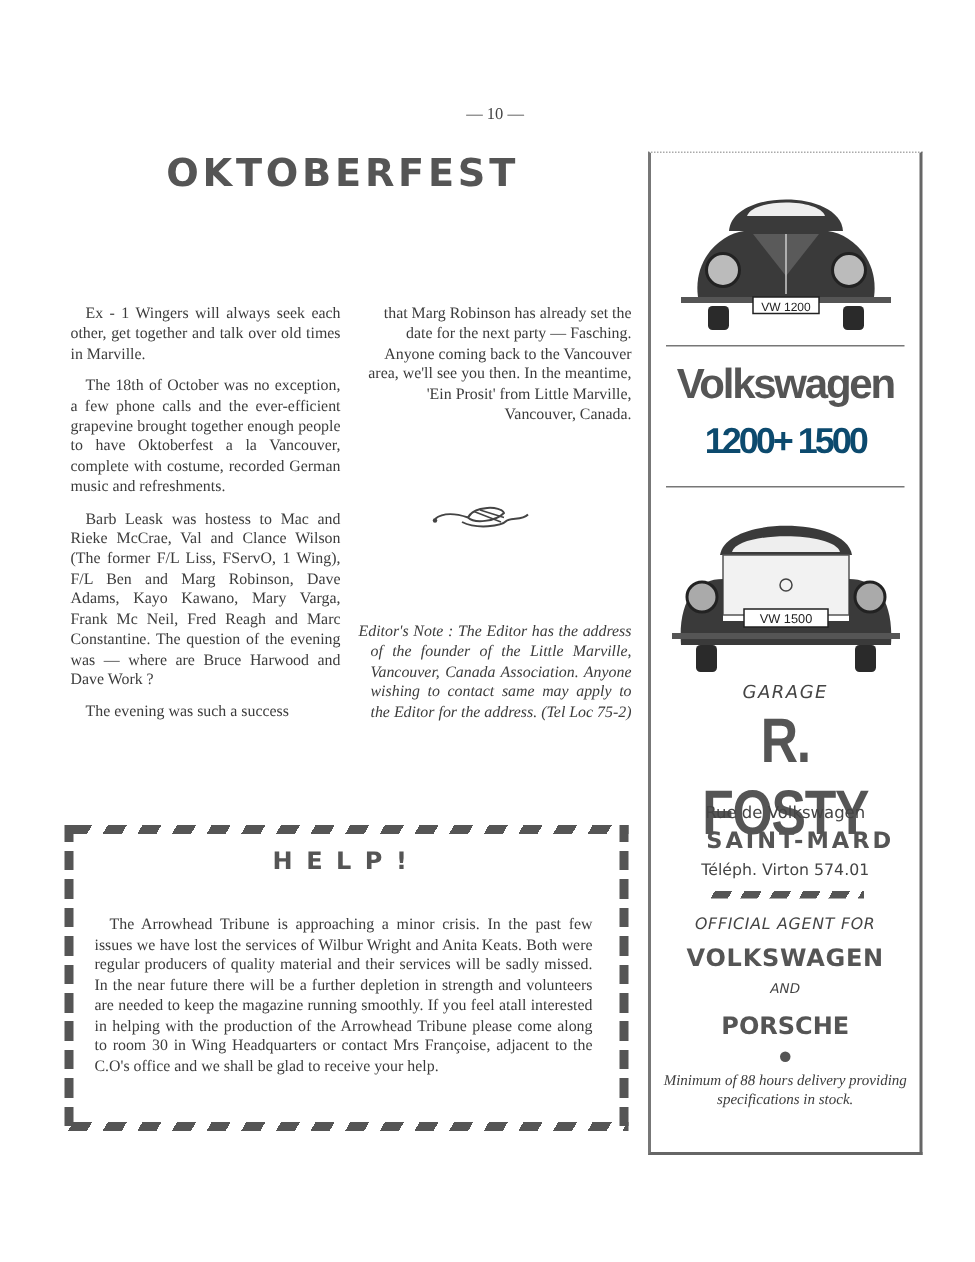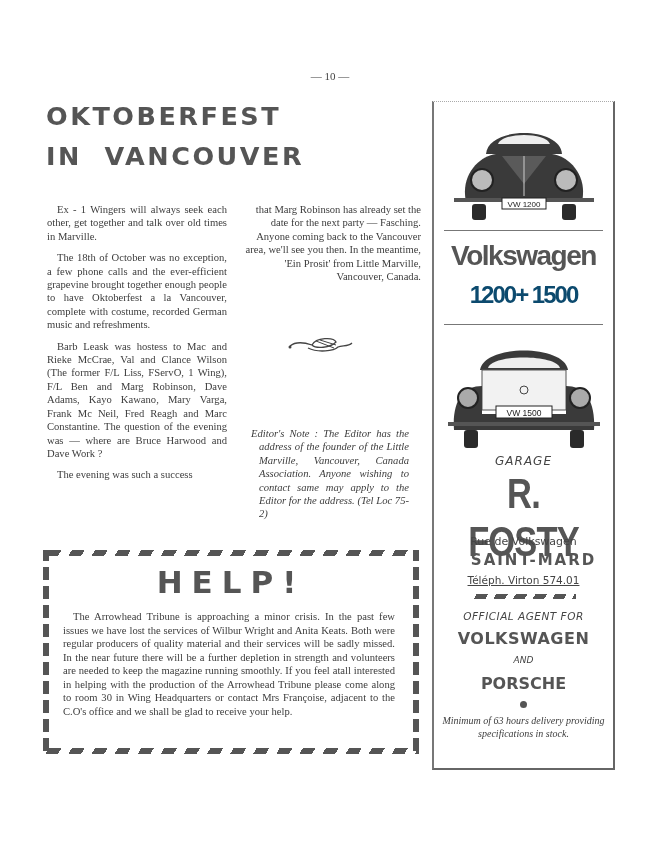--- a/index.html
+++ b/index.html
@@ -2,67 +2,66 @@
 <html><head>
 <meta charset="utf-8">
 <style>
   html, body { margin:0; padding:0; }
   body {
     width:650px; height:841px; background:#ffffff; position:relative; overflow:hidden;
     color:#3a3a3a; font-family:"DejaVu Serif", serif;
   }
   .abs { position:absolute; }
   #page-number { left:300px; top:70px; width:60px; text-align:center; font-size:11px; color:#444; font-family:Liberation Serif, serif; }
-  #headline { left:46px; top:96px; width:300px; font-family:"DejaVu Sans", sans-serif; font-weight:bold; color:#555; font-size:25.5px; letter-spacing:2.5px; line-height:40px; }
+  #headline { left:46px; top:96px; width:300px; font-family:"DejaVu Sans", sans-serif; font-weight:bold; color:#555; font-size:25.5px; letter-spacing:2.5px; line-height:40px;text-align:right; }
   #headline div { white-space:pre; }
 
   .col { font-family:"Liberation Serif", serif; font-size:10.6px; line-height:13.4px; color:#3c3c3c; text-align:justify; }
   .col p { margin:0 0 8px 0; text-indent:10px; }
   #col1 { left:47px; top:203px; width:180px; }
   #col2 { left:239px; top:203px; width:182px; }
   #col2 p { text-indent:0; }
   #flourish { left:286px; top:333px; width:70px; height:22px; }
   #editor-note { left:239px; top:415px; width:182px; font-style:italic; font-family:"Liberation Serif", serif; font-size:10.6px; line-height:13.4px; color:#3c3c3c; text-align:justify; }
-  #editor-note .hang { padding-left:8px; text-indent:-8px; margin:12px; }
+  #editor-note .hang { padding-left:8px; text-indent:-8px; margin:0; }
 
   
   #help-box { left:43px; top:550px; width:376px; height:204px; }
   .stripe-h { position:absolute; height:6px; background:repeating-linear-gradient(120deg, transparent 0 5px, #555 5px 16px, transparent 16px 20px); }
   .stripe-v { position:absolute; width:6px; background:repeating-linear-gradient(0deg, transparent 0 3px, #555 3px 16px, transparent 16px 19px); }
-  #help-title { position:absolute; left:0; right:0; top:14px; text-align:center; font-family:"DejaVu Sans", sans-serif; font-weight:bold; font-size:31px; letter-spacing:9px; color:#555; }
+  #help-title { position:absolute; left:0; right:0; top:14px; text-align:center; font-family:"DejaVu Sans", sans-serif; font-weight:bold; font-size:16px; letter-spacing:9px; color:#555; }
   #help-body { position:absolute; left:20px; right:24px; top:60px; font-family:"Liberation Serif", serif; font-size:10.6px; line-height:13.5px; color:#3c3c3c; text-align:justify; margin:0; text-indent:10px; }
 
   
   #ad { left:432px; top:101px; width:179px; height:666px; border-left:2px solid #777; border-top:1px dotted #aaa; border-right:2px solid #666; border-bottom:2px solid #666; }
   .ad-inner-rule { position:absolute; left:10px; right:10px; height:1px; background:#777; }
   .car { position:absolute; left:12px; width:156px; }
   .ad-text { position:absolute; left:0; right:0; text-align:center; }
   #vw-word { top:138px; font-family:"Liberation Sans", sans-serif; font-weight:bold; font-size:28px; letter-spacing:-1.5px; color:#555; }
   #vw-models { top:179px; font-family:"Liberation Sans", sans-serif; font-weight:bold; font-size:24px; letter-spacing:-2px; color:#0c4a6e; }
   #garage-label { top:352px; font-family:"DejaVu Sans", sans-serif; font-style:italic; font-size:12px; letter-spacing:1px; color:#444; }
   #garage-name { top:368px; font-family:"Liberation Sans", sans-serif; font-weight:bold; font-size:42px; color:#555; transform:scaleX(0.82); letter-spacing:-1px; }
   #garage-street { top:433px; font-family:"DejaVu Sans", sans-serif; font-size:11px; color:#444; }
   #garage-town { top:449px; font-family:"DejaVu Sans", sans-serif; font-weight:bold; font-size:15px; letter-spacing:2px; color:#555;margin-left:20px; }
-  #garage-phone { top:472px; font-family:"DejaVu Sans", sans-serif; font-size:10.5px; color:#444;text-decoration:underline; }
+  #garage-phone { top:472px; font-family:"DejaVu Sans", sans-serif; font-size:10.5px; color:#444; }
   #ad-stripe { position:absolute; left:38px; width:104px; top:492px; height:5px; background:repeating-linear-gradient(120deg, transparent 0 4px, #555 4px 14px, transparent 14px 17px); }
   #agent-label { top:508px; font-family:"DejaVu Sans", sans-serif; font-style:italic; font-size:10.5px; letter-spacing:0.5px; color:#444; }
   #agent-brand1 { top:527px; font-family:"DejaVu Sans", sans-serif; font-weight:bold; font-size:16px; letter-spacing:0.5px; color:#555; }
   #agent-and { top:553px; font-family:"DejaVu Sans", sans-serif; font-style:italic; font-size:9px; color:#444; }
   #agent-brand2 { top:572px; font-family:"DejaVu Sans", sans-serif; font-weight:bold; font-size:16px; color:#555; }
   #bullet-dot { position:absolute; left:86px; top:599px; width:7px; height:7px; border-radius:50%; background:#555; }
   #delivery-note { top:613px; left:8px; right:8px; font-family:"Liberation Serif", serif; font-style:italic; font-size:10px; line-height:12.5px; color:#3c3c3c; }
 </style>
 </head>
 <body>
 
 <div class="abs" id="page-number">— 10 —</div>
 
 <div class="abs" id="headline">
   <div>OKTOBERFEST</div>
-  <div>IN  VANCOUVER</div>
 </div>
 
 <div class="abs col" id="col1">
   <p>Ex - 1 Wingers will always seek each other, get together and talk over old times in Marville.</p>
   <p>The 18th of October was no exception, a few phone calls and the ever-efficient grapevine brought together enough people to have Oktoberfest a la Vancouver, complete with costume, recorded German music and refreshments.</p>
   <p>Barb Leask was hostess to Mac and Rieke McCrae, Val and Clance Wilson (The former F/L Liss, FServO, 1 Wing), F/L Ben and Marg Robinson, Dave Adams, Kayo Kawano, Mary Varga, Frank Mc Neil, Fred Reagh and Marc Constantine. The question of the evening was — where are Bruce Harwood and Dave Work ?</p>
   <p style="text-align:left">The evening was such a success</p>
 </div>
 
 <div class="abs col" id="col2">
@@ -129,14 +128,14 @@
   <div class="ad-text" id="garage-name">R. FOSTY</div>
   <div class="ad-text" id="garage-street">Rue de Volkswagen</div>
   <div class="ad-text" id="garage-town">SAINT-MARD</div>
   <div class="ad-text" id="garage-phone">Téléph.  Virton  574.01</div>
   <div id="ad-stripe"></div>
   <div class="ad-text" id="agent-label">OFFICIAL  AGENT  FOR</div>
   <div class="ad-text" id="agent-brand1">VOLKSWAGEN</div>
   <div class="ad-text" id="agent-and">AND</div>
   <div class="ad-text" id="agent-brand2">PORSCHE</div>
   <div id="bullet-dot"></div>
-  <div class="ad-text" id="delivery-note">Minimum of 63 hours delivery providing specifications in stock.</div>
+  <div class="ad-text" id="delivery-note">Minimum of 88 hours delivery providing specifications in stock.</div>
 </div>
 
 </body></html>

